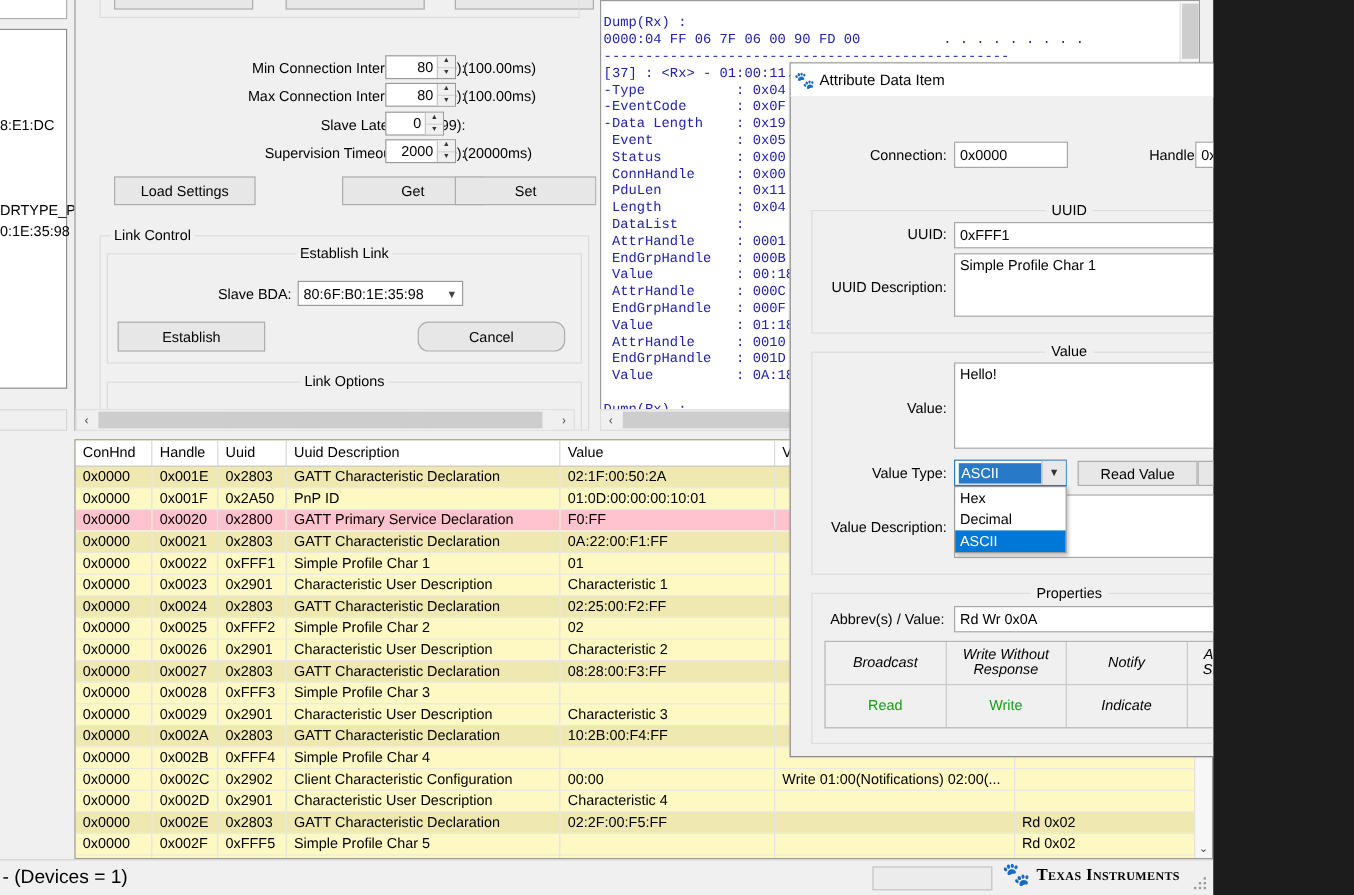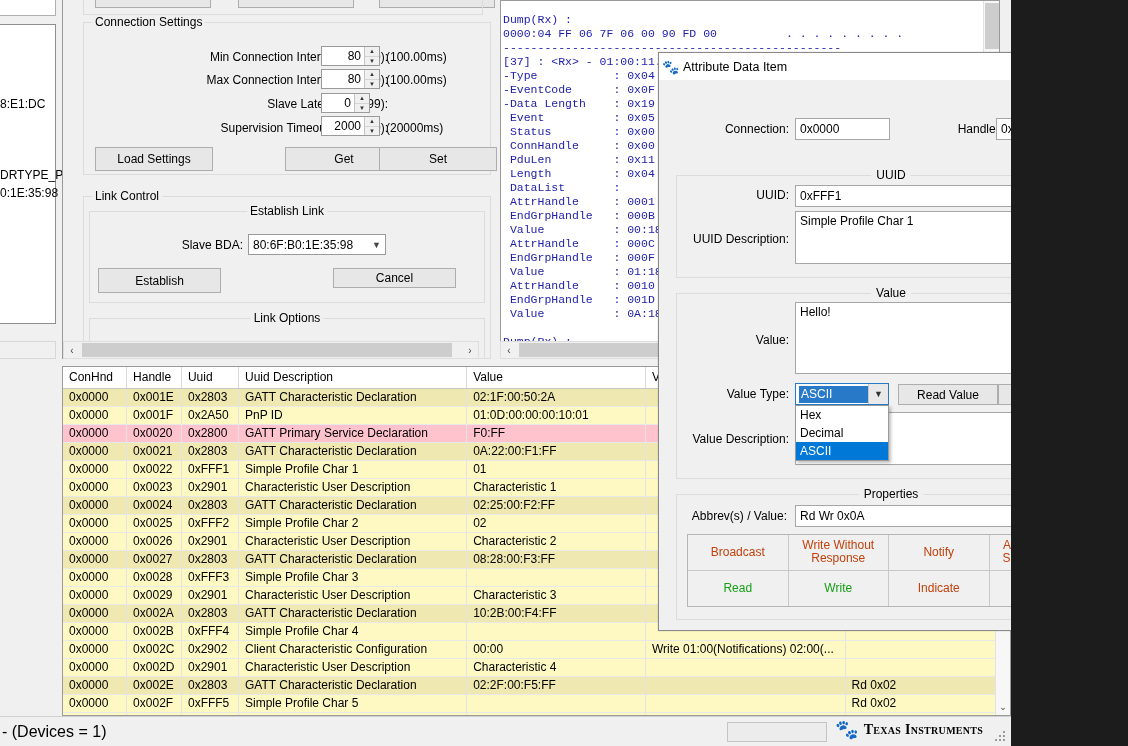--- a/index.html
+++ b/index.html
@@ -216,21 +216,21 @@
     position:absolute; border:1px solid #b5b5b5; display:grid;
     grid-template-columns:repeat(4,1fr); grid-template-rows:repeat(2,1fr);
   }
   .propgrid div {
     border-right:1px solid #c8c8c8; border-bottom:1px solid #c8c8c8;
     display:flex; align-items:center; justify-content:center; text-align:center;
     font-size:12px; line-height:13px; padding:0 2px;
   }
   .propgrid div:nth-child(4n) { border-right:none; }
   .propgrid div:nth-child(n+5) { border-bottom:none; }
-  .pr-red { color:#c2410c; }
+  .pr-red { color:#000000;font-style:italic; }
   .pr-green { color:#15a015; }
 </style>
 </head>
 <body>
 
 <div class="app">
 
   <div class="leftstrip">
     <div class="box-top"></div>
     <div class="box-main"></div>
@@ -242,23 +242,20 @@
     </div>
   </div>
 
   <div class="settings">
 
     <div class="wbtn" style="left:32px; top:-14px; width:116px; height:22px;"></div>
     <div class="wbtn" style="left:175px; top:-14px; width:116px; height:22px;"></div>
     <div class="wbtn" style="left:316px; top:-14px; width:116px; height:22px;"></div>
     <div style="position:absolute;left:20px;top:-40px;width:400px;height:55px;border:1px solid #dcdcdc;border-top:none;"></div>
 
-    <div class="grp" style="left:20px; top:22px; width:408px; height:153px;">
-      <span class="legend">Connection Settings</span>
-    </div>
 
     <div class="lbl" style="left:80px; top:50px; width:245px;">Min Connection Interval (6-3200):</div>
     <div class="spin" style="left:258px; top:46px; width:59px;">
       <span class="val">80</span>
       <span class="arrows">
           <i>▲</i>
           <i>▼</i>
         </span>
     </div>
     <div class="unit" style="left:323px; top:50px;">(100.00ms)</div>
@@ -301,21 +298,21 @@
     </div>
     <div class="grp" style="left:26px; top:211px; width:396px; height:92px;">
       <span class="legend center">Establish Link</span>
     </div>
     <div class="lbl" style="left:110px; top:238px; width:70px;">Slave BDA:</div>
     <div class="combo" style="left:185px; top:234px; width:138px;">
       <span class="txt">80:6F:B0:1E:35:98</span>
       <span class="arw">▼</span>
     </div>
     <div class="wbtn" style="left:35px; top:268px; width:123px; height:25px;">Establish</div>
-    <div class="wbtn" style="left:270px; top:268px; width:123px; height:20px;">Cancel</div>
+    <div class="wbtn" style="left:285px; top:268px; width:123px; height:25px;border-radius:9px;">Cancel</div>
 
     <div class="grp" style="left:26px; top:318px; width:396px; height:60px;">
       <span class="legend center">Link Options</span>
     </div>
     <div class="wbtn" style="left:127px; top:341px; width:64px; height:24px;"></div>
     <div class="wbtn" style="left:200px; top:341px; width:77px; height:24px;"></div>
     <div class="wbtn" style="left:291px; top:341px; width:100px; height:24px;"></div>
 
   </div>
 

